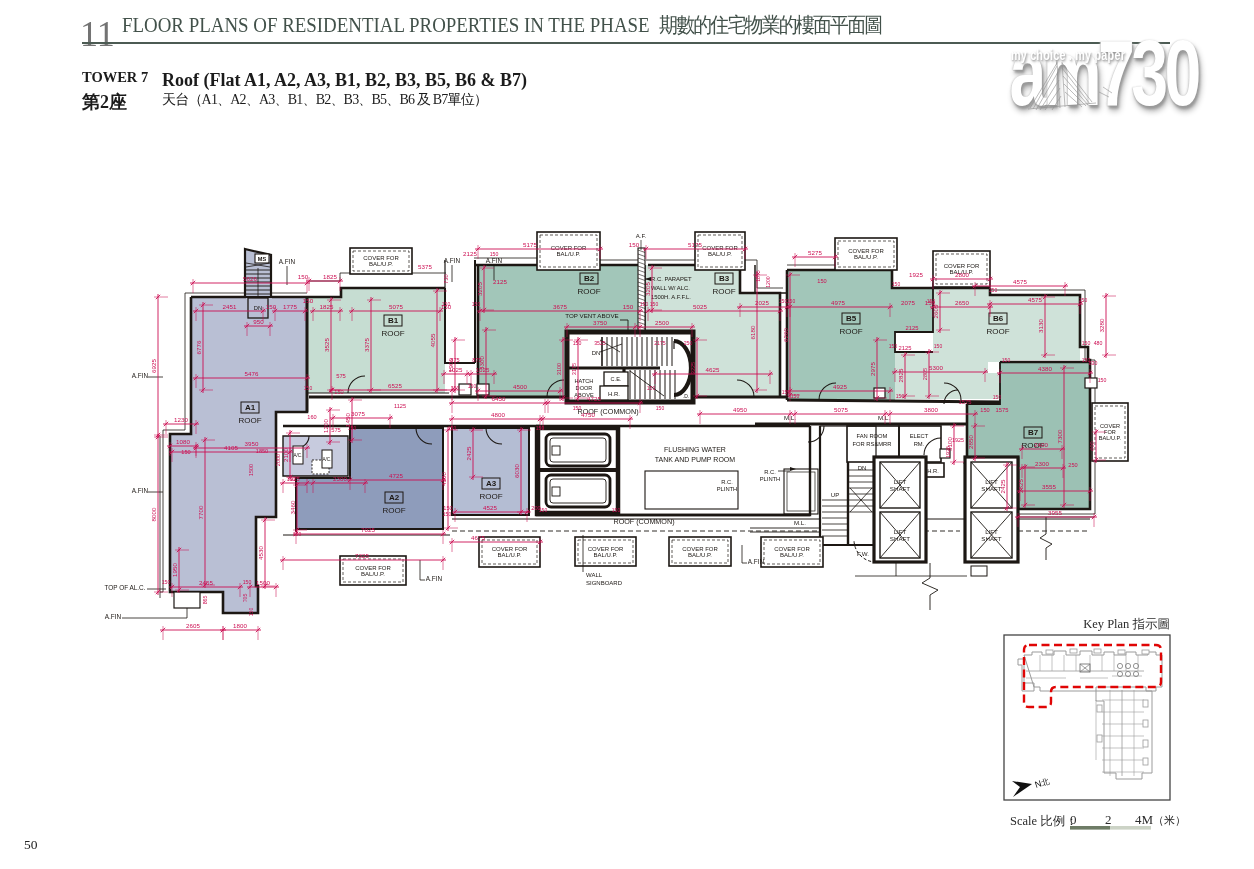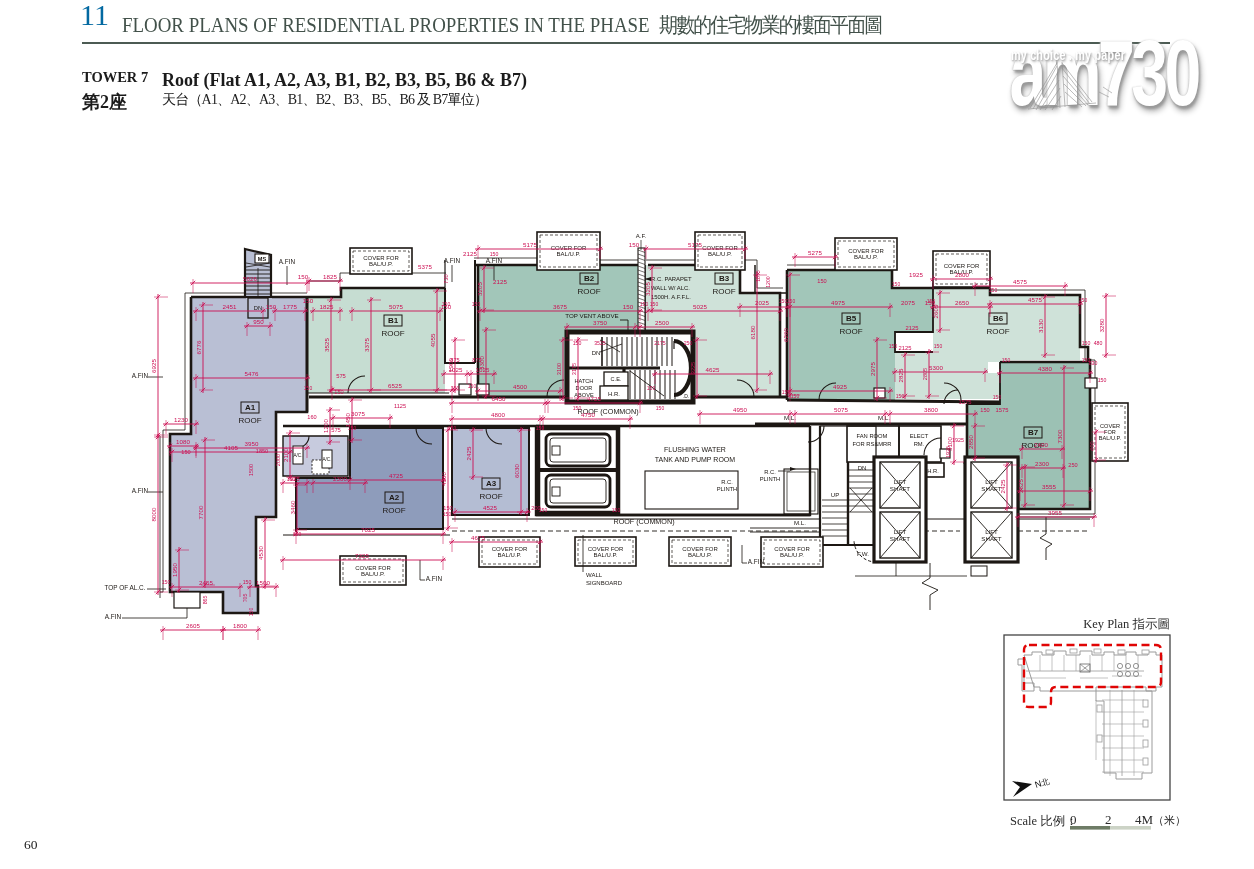--- a/index.html
+++ b/index.html
@@ -1,38 +1,38 @@
 <!DOCTYPE html>
 <html><head><meta charset="utf-8">
 <style>
 html,body{margin:0;padding:0;background:#fff;width:1254px;height:869px;overflow:hidden}
 body{position:relative;font-family:"Liberation Serif",serif}
 div{line-height:1}
-.hnum{position:absolute;left:80px;top:0px;font-size:30px;color:#0369a1}
+.hnum{position:absolute;left:80px;top:16px;font-size:36px;color:#737373}
 .htitle{position:absolute;left:122px;top:15px;font-size:21px;color:#42514a;white-space:nowrap;letter-spacing:0px;transform:scale(.9,1);transform-origin:left top}
 .htitle .cjk{font-size:21px;letter-spacing:-2px}
 .hrule{position:absolute;left:82px;top:42px;width:1088px;height:2px;background:#4c5b53}
 .t2{position:absolute;left:82px;top:70px;font-size:14.5px;font-weight:bold;color:#1b1b1b;white-space:nowrap}
 .t2b{position:absolute;left:162px;top:71px;font-size:18px;font-weight:bold;color:#1b1b1b;white-space:nowrap}
 .t3{position:absolute;left:82px;top:93px;font-size:18px;font-weight:bold;color:#1b1b1b}
 .t3b{position:absolute;left:162px;top:93px;font-size:14px;font-weight:normal;color:#1b1b1b;letter-spacing:-0.8px}
 .pageno{position:absolute;left:24px;top:838px;font-size:13.5px;color:#222}
 .logo{position:absolute;left:1008px;top:40px;width:340px;height:90px;color:#fff;transform:scale(.72,1);transform-origin:left top}
 .logo .slog{position:absolute;z-index:3;left:4px;top:7px;font-family:"Liberation Sans",sans-serif;font-weight:bold;font-size:15px;letter-spacing:.3px;text-shadow:1px 1px 2px #a8a8a8,2px 2px 3px #bdbdbd}
 .logo .big{position:absolute;left:2px;top:-13px;font-family:"Liberation Sans",sans-serif;font-weight:bold;font-size:92px;letter-spacing:-5px;text-shadow:2px 3px 3px #999,-1px 0px 2px #cfcfcf,3px 5px 7px #ababab,0 1px 1px #c4c4c4}
 </style></head>
 <body>
 <div class="hnum">11</div>
 <div class="htitle">FLOOR PLANS OF RESIDENTIAL PROPERTIES IN THE PHASE&nbsp; <span class="cjk">期數的住宅物業的樓面平面圖</span></div>
 <div class="hrule"></div>
 <div class="t2">TOWER 7</div>
 <div class="t2b">Roof (Flat A1, A2, A3, B1, B2, B3, B5, B6 &amp; B7)</div>
 <div class="t3">第2座</div>
 <div class="t3b">天台（A1、A2、A3、B1、B2、B3、B5、B6 及 B7單位）</div>
-<div class="pageno">60</div>
+<div class="pageno">50</div>
 <svg width="1254" height="869" viewBox="0 0 1254 869" style="position:absolute;left:0;top:0">
 <g shape-rendering="crispEdges">
       <path d="M191,297 L307,297 L307,412 L276,412 L276,517 L256,517 L256,586 L258,586 L258,613 L223,613 L223,592 L170,592 L170,434 L191,434 Z" fill="#b9bfd4"></path>
       <path d="M308,297 L341,297 L341,288 L445,288 L445,393 L308,393 Z" fill="#c6ddd2"></path>
       <path d="M478,265 L640,265 L640,397 L478,397 Z" fill="#a2c6b9"></path>
       <path d="M646,265 L740,265 L740,293 L780,293 L780,397 L646,397 Z" fill="#cfe2d9"></path>
       <path d="M787,270 L892,270 L892,288 L933,288 L933,332 L895,332 L895,400 L787,400 Z" fill="#a2c6b9"></path>
       <path d="M933,288 L990,288 L990,295 L1080,295 L1080,360 L1000,360 L1000,399 L895,399 L895,352 L933,352 Z" fill="#cfe2d9"></path>
       <path d="M967,404 L1000,404 L1000,361 L1090,361 L1090,509 L1018,509 L1018,458 L967,458 Z" fill="#9cc1b4"></path>
       <rect x="988" y="362" width="12" height="11" fill="white"></rect>

